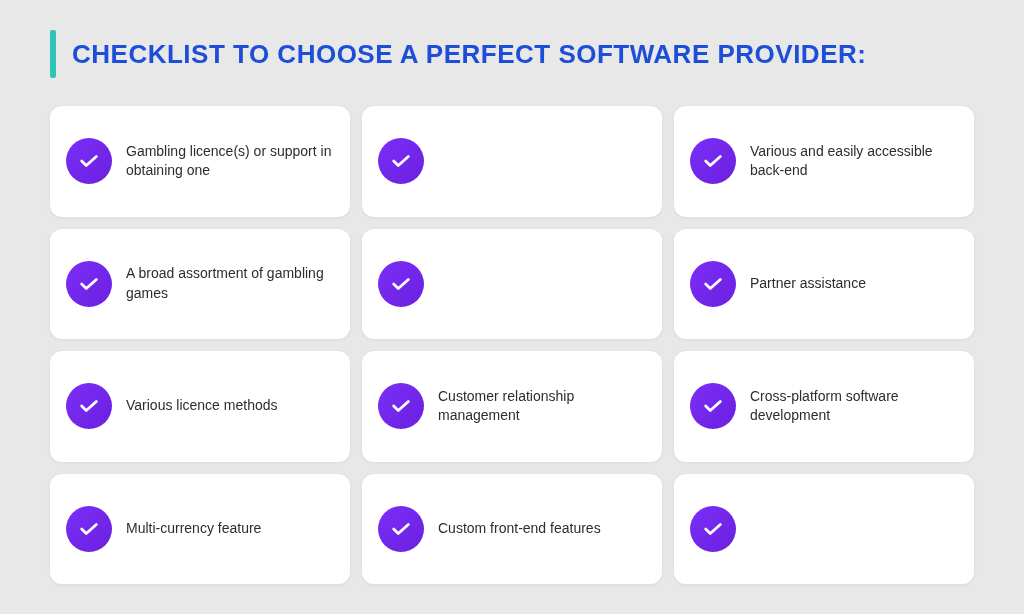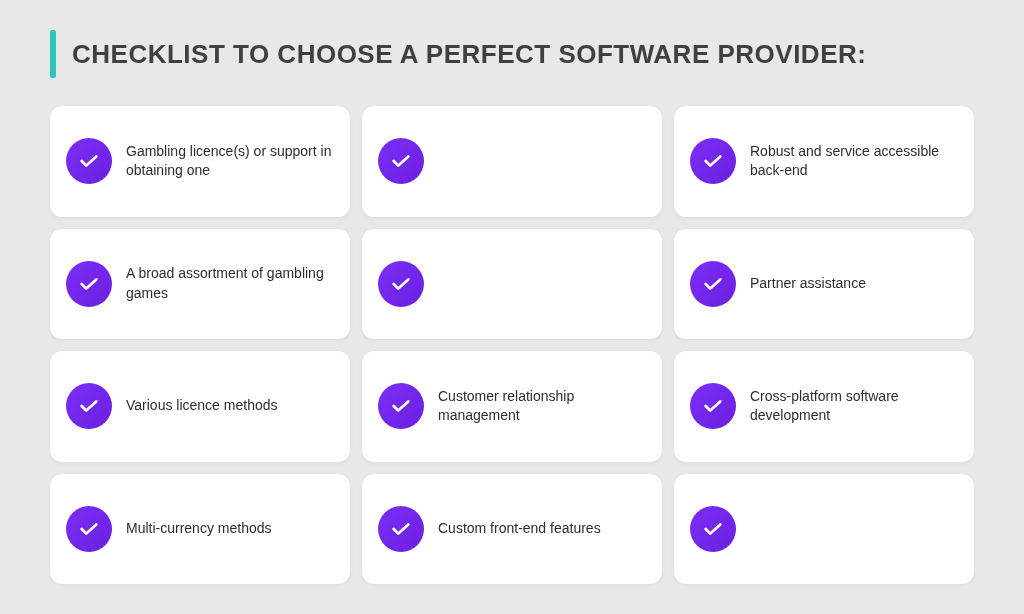--- a/index.html
+++ b/index.html
@@ -25,21 +25,21 @@
       height: 48px;
       background-color: #2ec4b6;
       border-radius: 2px;
       margin-right: 16px;
       flex-shrink: 0;
     }
 
     .header-title {
       font-size: 26px;
       font-weight: 900;
-      color: #404040;
+      color: #1d4ed8;
       text-transform: uppercase;
       letter-spacing: 0.5px;
     }
 
     .grid {
       display: grid;
       grid-template-columns: repeat(3, 1fr);
       grid-template-rows: repeat(4, 1fr);
       gap: 12px;
       flex: 1;
@@ -101,21 +101,21 @@
           <polyline points="4,12 9,17 20,7" stroke="white" stroke-width="3" stroke-linecap="round" stroke-linejoin="round"></polyline>
         </svg>
       </div>
     </div>
     <div class="card">
       <div class="check-circle">
         <svg viewBox="0 0 24 24" fill="none" xmlns="http://www.w3.org/2000/svg">
           <polyline points="4,12 9,17 20,7" stroke="white" stroke-width="3" stroke-linecap="round" stroke-linejoin="round"></polyline>
         </svg>
       </div>
-      <span class="card-text">Robust and service accessible back-end</span>
+      <span class="card-text">Various and easily accessible back-end</span>
     </div>
     <div class="card">
       <div class="check-circle">
         <svg viewBox="0 0 24 24" fill="none" xmlns="http://www.w3.org/2000/svg">
           <polyline points="4,12 9,17 20,7" stroke="white" stroke-width="3" stroke-linecap="round" stroke-linejoin="round"></polyline>
         </svg>
       </div>
       <span class="card-text">A broad assortment of gambling games</span>
     </div>
     <div class="card">
@@ -156,21 +156,21 @@
         </svg>
       </div>
       <span class="card-text">Cross-platform software development</span>
     </div>
     <div class="card">
       <div class="check-circle">
         <svg viewBox="0 0 24 24" fill="none" xmlns="http://www.w3.org/2000/svg">
           <polyline points="4,12 9,17 20,7" stroke="white" stroke-width="3" stroke-linecap="round" stroke-linejoin="round"></polyline>
         </svg>
       </div>
-      <span class="card-text">Multi-currency methods</span>
+      <span class="card-text">Multi-currency feature</span>
     </div>
     <div class="card">
       <div class="check-circle">
         <svg viewBox="0 0 24 24" fill="none" xmlns="http://www.w3.org/2000/svg">
           <polyline points="4,12 9,17 20,7" stroke="white" stroke-width="3" stroke-linecap="round" stroke-linejoin="round"></polyline>
         </svg>
       </div>
       <span class="card-text">Custom front-end features</span>
     </div>
     <div class="card">

